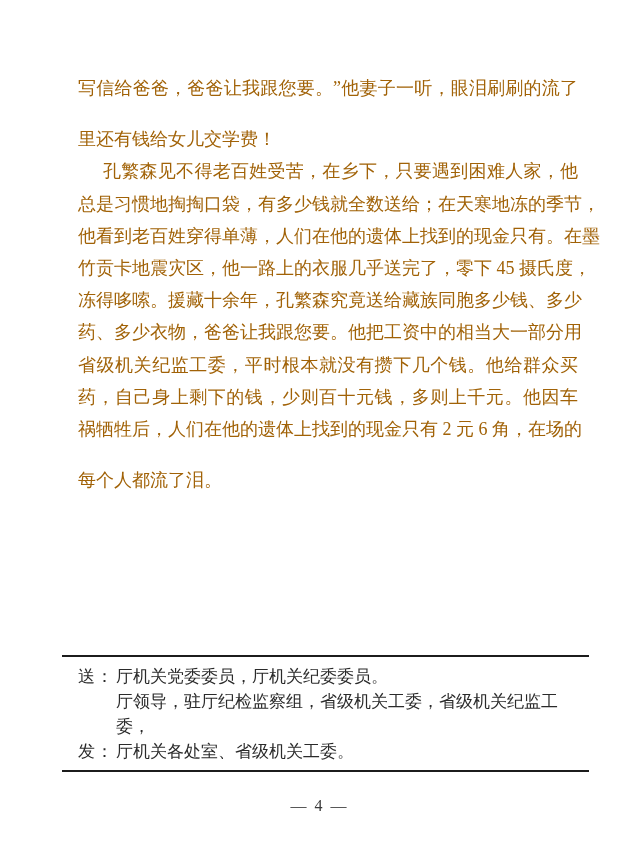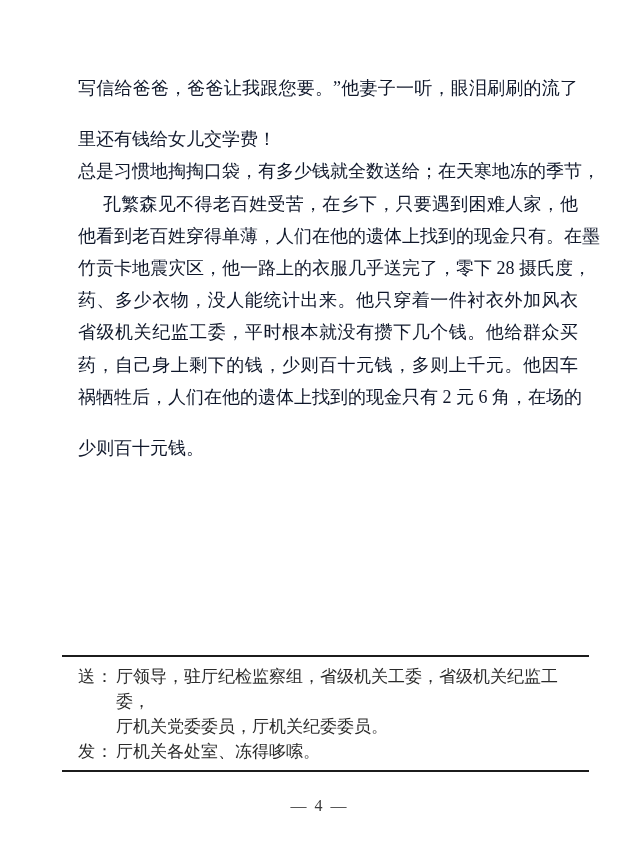--- a/index.html
+++ b/index.html
@@ -17,21 +17,21 @@
     background: #ffffff;
   }
   
   .main-text {
     position: absolute;
     left: 78px;
     top: 72px;
     width: 500px;
     font-size: 18px;
     line-height: 32.2px;
-    color: #0f172a;
+    color: #a16207;
   }
   .line {
     text-align: justify;
     text-align-last: justify;
     text-justify: inter-character;
     white-space: nowrap;
   }
   .line.para-end {
     text-align-last: left;
     white-space: normal;
@@ -76,41 +76,42 @@
 <body>
 
 <div class="page">
 
   <div class="main-text">
     <div>
       <div class="line">写信给爸爸，爸爸让我跟您要。”他妻子一听，眼泪刷刷的流了</div>
       <div class="line para-end">里还有钱给女儿交学费！</div>
     </div>
     <div>
+      <div class="line indent">孔繁森见不得老百姓受苦，在乡下，只要遇到困难人家，他</div>
       <div class="line">总是习惯地掏掏口袋，有多少钱就全数送给；在天寒地冻的季节，</div>
-      <div class="line indent">孔繁森见不得老百姓受苦，在乡下，只要遇到困难人家，他</div>
       <div class="line">他看到老百姓穿得单薄，人们在他的遗体上找到的现金只有。在墨</div>
-      <div class="line">竹贡卡地震灾区，他一路上的衣服几乎送完了，零下 28 摄氏度，</div>
-      <div class="line">药、多少衣物，没人能统计出来。他只穿着一件衬衣外加风衣</div>
+      <div class="line">竹贡卡地震灾区，他一路上的衣服几乎送完了，零下 45 摄氏度，</div>
+      <div class="line">冻得哆嗦。援藏十余年，孔繁森究竟送给藏族同胞多少钱、多少</div>
+      <div class="line">药、多少衣物，爸爸让我跟您要。他把工资中的相当大一部分用</div>
       <div class="line">省级机关纪监工委，平时根本就没有攒下几个钱。他给群众买</div>
       <div class="line">药，自己身上剩下的钱，少则百十元钱，多则上千元。他因车</div>
       <div class="line">祸牺牲后，人们在他的遗体上找到的现金只有 2 元 6 角，在场的</div>
-      <div class="line para-end">少则百十元钱。</div>
+      <div class="line para-end">每个人都流了泪。</div>
     </div>
   </div>
 
   <div class="footer-block">
     <div class="footer-row">
       <span class="footer-label">送：</span>
       <span class="footer-body">
+        <span style="display:block">厅机关党委委员，厅机关纪委委员。</span>
         <span style="display:block">厅领导，驻厅纪检监察组，省级机关工委，省级机关纪监工委，</span>
-        <span style="display:block">厅机关党委委员，厅机关纪委委员。</span>
       </span>
     </div>
     <div class="footer-row">
       <span class="footer-label">发：</span>
-      <span class="footer-body">厅机关各处室、冻得哆嗦。</span>
+      <span class="footer-body">厅机关各处室、省级机关工委。</span>
     </div>
   </div>
 
   <div class="page-number">— 4 —</div>
 
 </div>
 
 </body></html>

